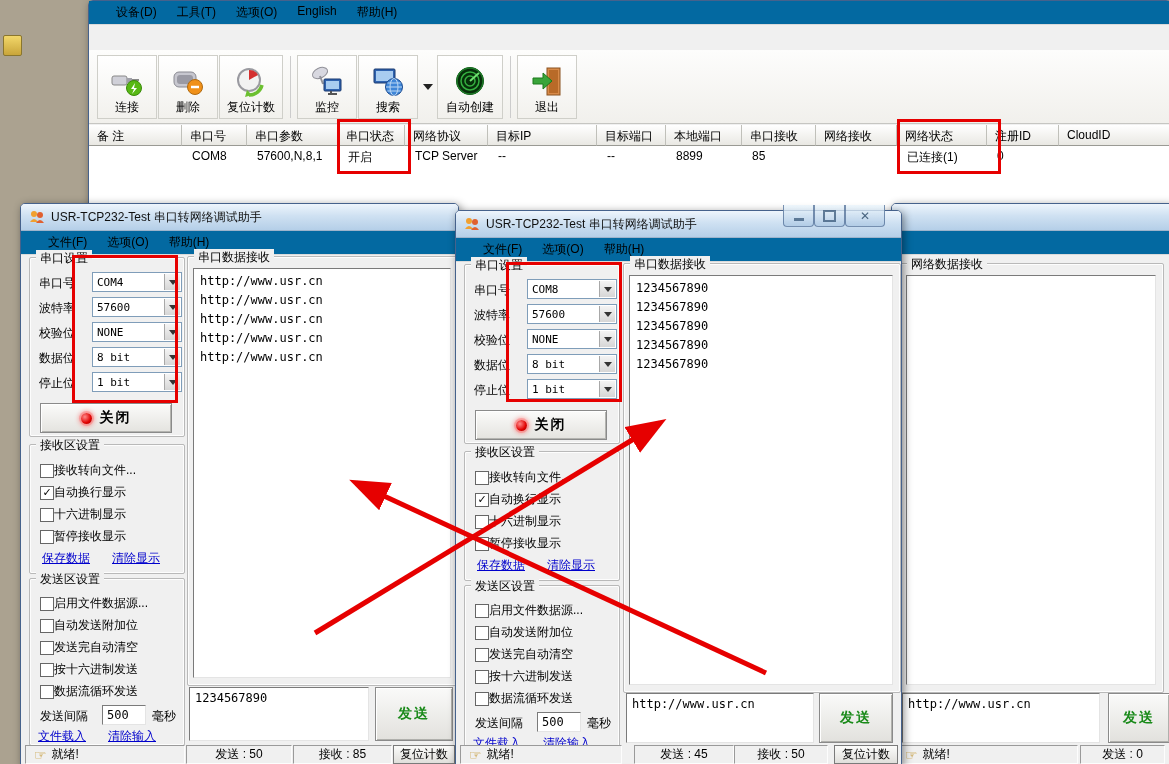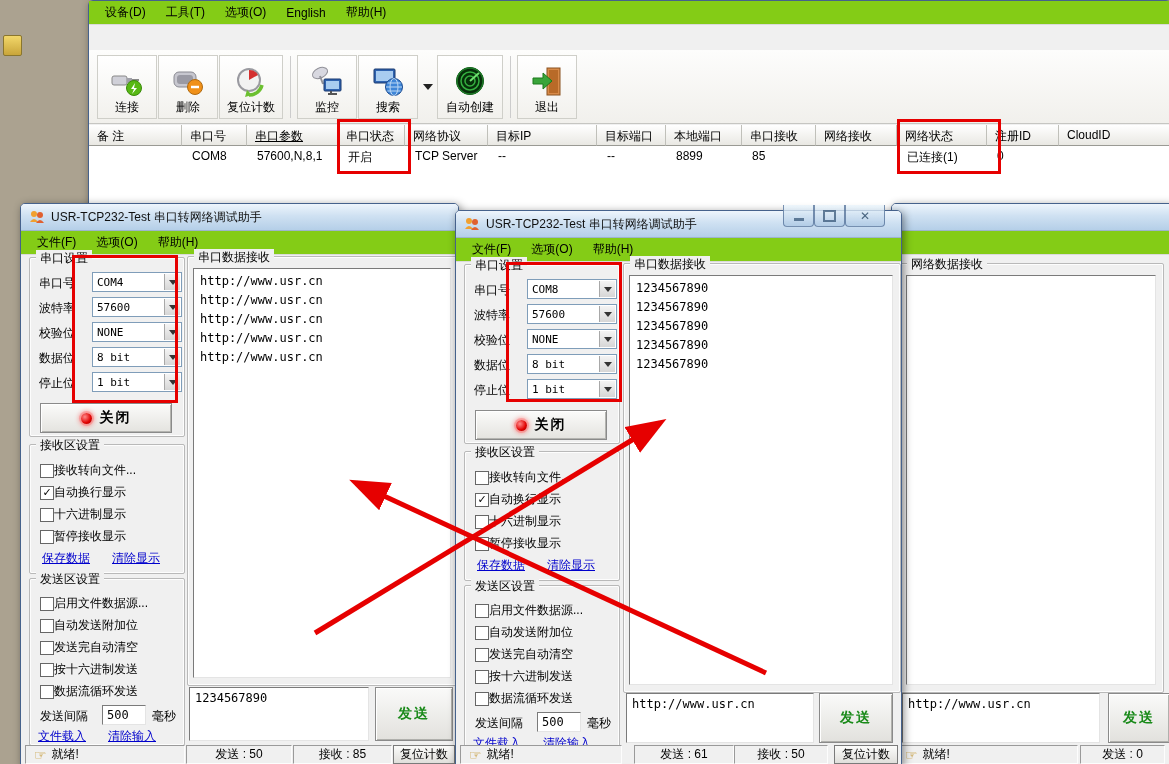--- a/index.html
+++ b/index.html
@@ -3,21 +3,21 @@
 <meta charset="utf-8">
 <style>
   html,body{margin:0;padding:0;}
   .screen{position:relative;width:1169px;height:764px;overflow:hidden;background:#aba290;
     font-family:"Liberation Sans","DejaVu Sans",sans-serif;font-size:12px;color:#000;}
   .win{position:absolute;background:#f0f0f0;border:1px solid #46628c;border-radius:5px 5px 0 0;
     box-shadow:2px 2px 8px rgba(0,0,0,.45);}
   .titlebar{height:26px;border-radius:4px 4px 0 0;display:flex;align-items:center;gap:6px;padding:0 8px;
     background:linear-gradient(#eef5fc,#cfe1f2 45%,#b5cfe8);border-bottom:1px solid #9db4cc;}
   .titletext{font-size:12px;color:#101010;white-space:nowrap;}
-  .menubar{height:23px;background:#84cc16;border-bottom:1px solid #dadada;display:flex;align-items:center;padding-left:6px;}
+  .menubar{height:23px;background:#0369a1;border-bottom:1px solid #dadada;display:flex;padding-left:17px;}
   .menubar span{padding:3px 10px;}
   .wbtn{position:absolute;top:0;height:16px;border:1px solid #56789c;border-top:none;border-radius:0 0 3px 3px;
     background:linear-gradient(rgba(252,254,255,.95),rgba(196,214,232,.92));display:flex;align-items:center;justify-content:center;}
   .gmin{width:10px;height:3px;background:#2e4e70;margin-top:7px;}
   .gmax{width:9px;height:8px;border:2px solid #2e4e70;}
   .toolbar{position:absolute;left:0;right:0;top:49px;height:73px;background:linear-gradient(#fdfdfc,#f1f0ec);
     border-bottom:1px solid #c6c6c2;display:flex;align-items:center;padding-left:8px;}
   .tbtn{width:60px;height:64px;margin-right:1px;border:1px solid #cfcfc9;background:linear-gradient(#ffffff,#f2f1ed);
     display:flex;flex-direction:column;align-items:center;justify-content:flex-end;padding-bottom:2px;gap:1px;box-sizing:border-box;}
   .tsep{width:1px;height:62px;background:#cccccc;margin:0 6px;}
@@ -149,21 +149,21 @@
           <rect x="19" y="6" width="9" height="23" fill="#b86a28"></rect>
           <path d="M3 14h10V9l9 8-9 8v-5H3z" fill="#3aa43a" stroke="#1a7a1a"></path>
         </svg>
         <span>退出</span>
       </div>
     </div>
     <div class="lview">
       <div class="hrow">
         <span class="hcell" style="width:93px;">备 注</span>
         <span class="hcell" style="width:65px;">串口号</span>
-        <span class="hcell" style="width:91px;text-decoration:underline;">串口参数</span>
+        <span class="hcell" style="width:91px;">串口参数</span>
         <span class="hcell" style="width:67px;">串口状态</span>
         <span class="hcell" style="width:83px;">网络协议</span>
         <span class="hcell" style="width:109px;">目标IP</span>
         <span class="hcell" style="width:69px;">目标端口</span>
         <span class="hcell" style="width:76px;">本地端口</span>
         <span class="hcell" style="width:74px;">串口接收</span>
         <span class="hcell" style="width:81px;">网络接收</span>
         <span class="hcell" style="width:90px;">网络状态</span>
         <span class="hcell" style="width:72px;">注册ID</span>
         <span class="hcell" style="width:111px;">CloudID</span>
@@ -458,21 +458,21 @@
         <div class="rxline">1234567890</div>
       </div>
     </div>
     <div class="txbox" style="left:170px;top:482px;width:188px;height:50px;">http://www.usr.cn</div>
     <div class="sendbtn" style="left:363px;top:482px;width:74px;height:50px;">发送</div>
 
     <div class="seg left" style="left:4px;top:534px;width:162px;">
       <span class="handicon">☞</span>
       <span>就绪!</span>
     </div>
-    <div class="seg" style="left:178px;top:534px;width:100px;">发送 : 61</div>
+    <div class="seg" style="left:178px;top:534px;width:100px;">发送 : 45</div>
     <div class="seg" style="left:278px;top:534px;width:94px;text-align:right;">接收 : 50</div>
     <div class="segbtn" style="left:378px;top:534px;width:64px;">复位计数</div>
   </div>
 
   <div class="ghost" style="left:783px;top:205px;width:29px;z-index:40;">
       <span class="gmin" style="background:rgba(46,78,112,.7);"></span>
     </div>
   <div class="ghost" style="left:814px;top:205px;width:29px;">
       <span class="gmax" style="border-color:rgba(46,78,112,.7);"></span>
     </div>

